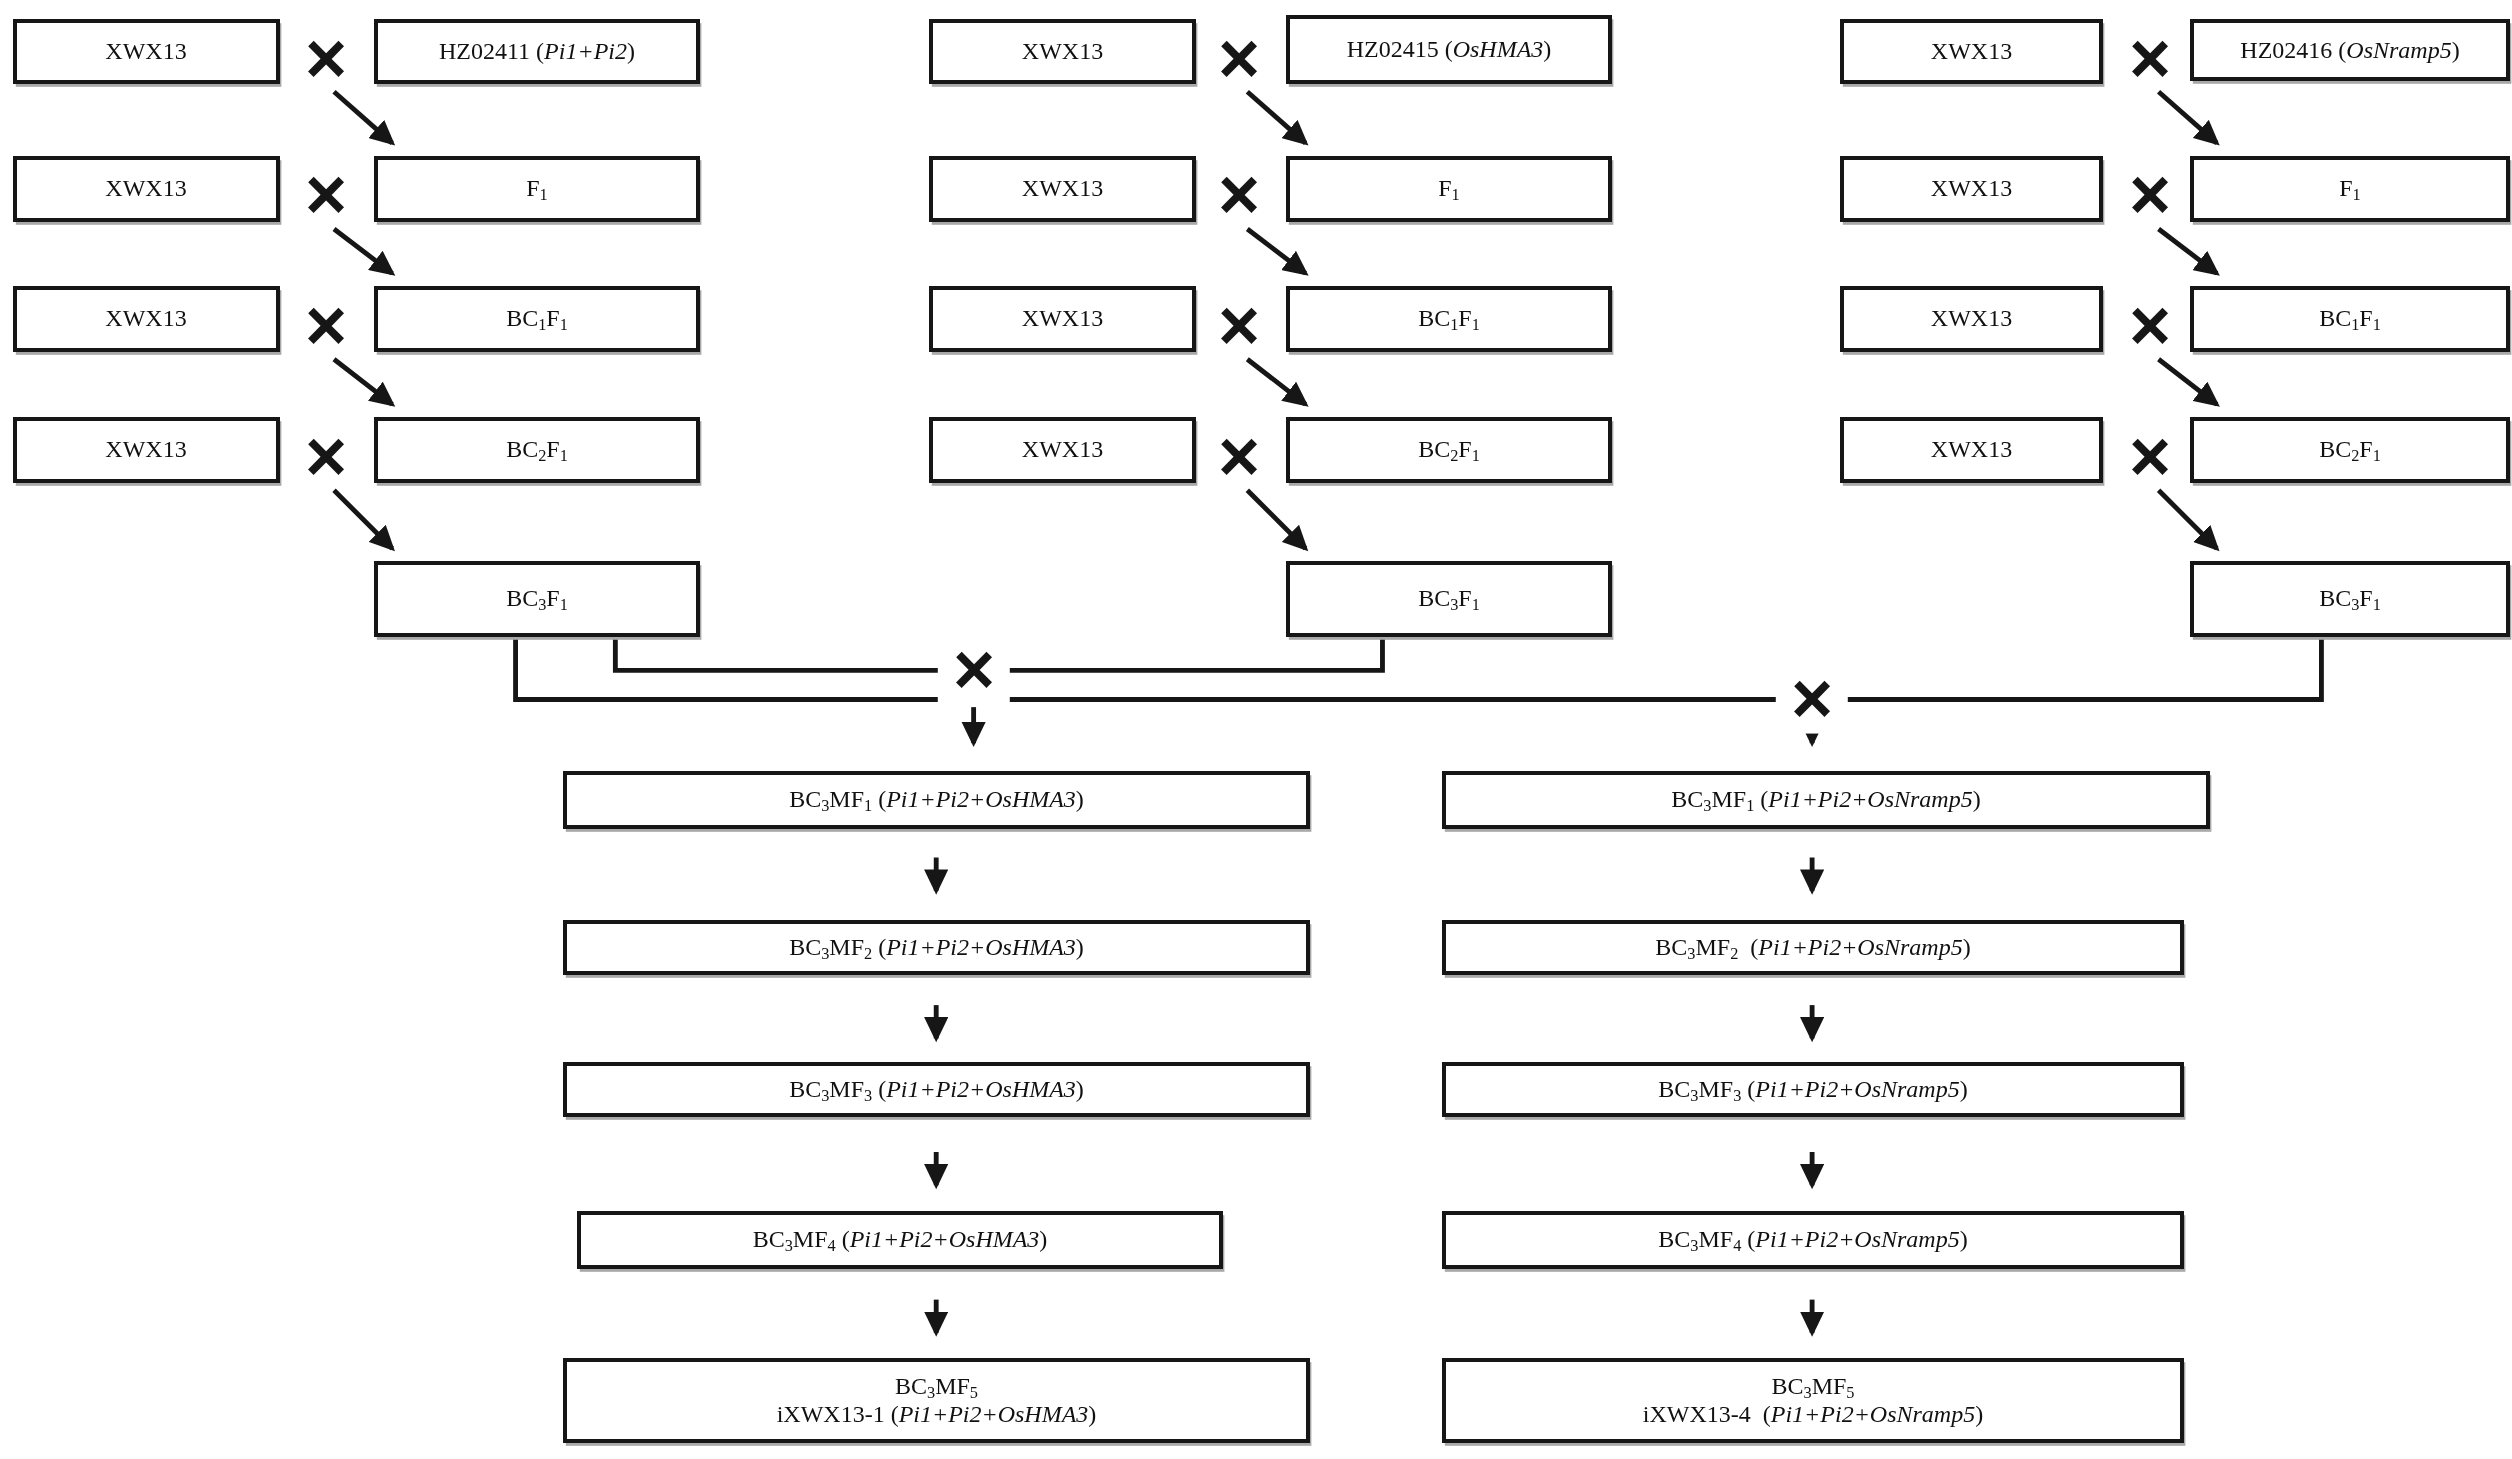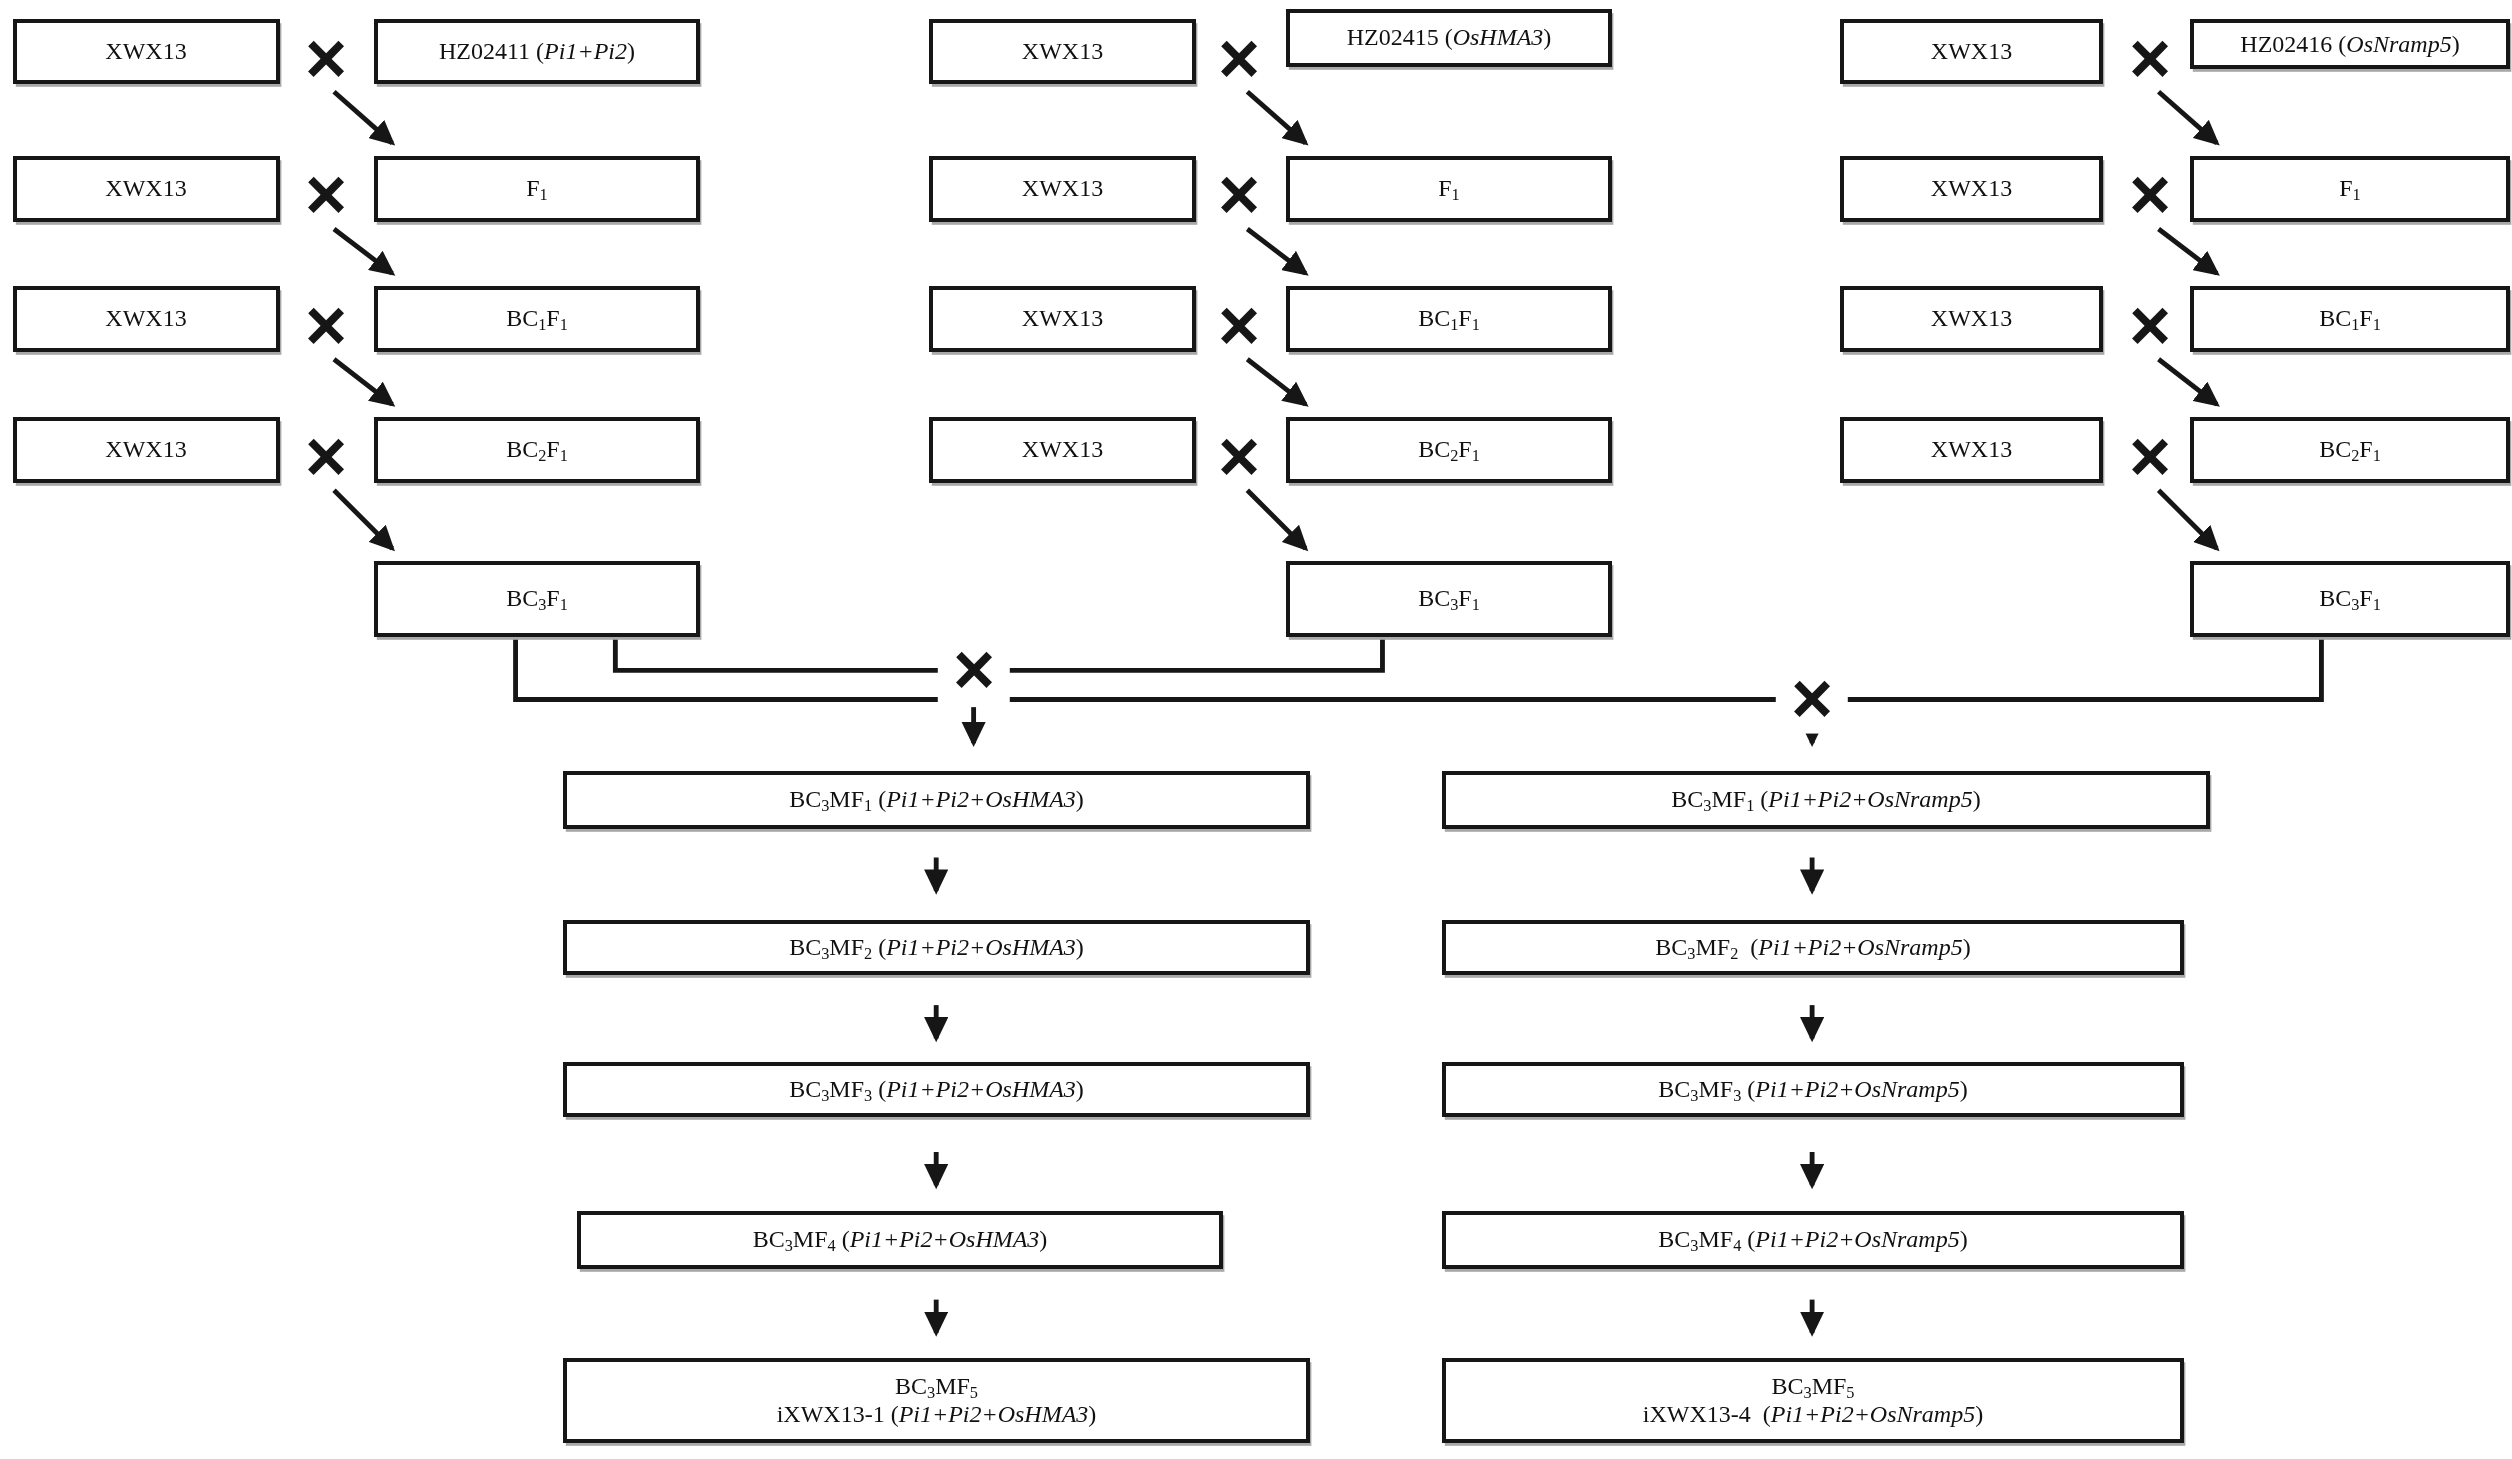--- a/index.html
+++ b/index.html
@@ -95,35 +95,35 @@
 <div class="box" style="left:374px;top:286px;width:326px;height:66px"><span class="line"><span>BC</span><sub>1</sub><span>F</span><sub>1</sub></span></div>
 <div class="box" style="left:12.5px;top:417px;width:267px;height:66px"><span class="line">XWX13</span></div>
 <div class="box" style="left:374px;top:417px;width:326px;height:66px"><span class="line"><span>BC</span><sub>2</sub><span>F</span><sub>1</sub></span></div>
 <div class="box" style="left:374px;top:561px;width:326px;height:76px"><span class="line"><span>BC</span><sub>3</sub><span>F</span><sub>1</sub></span></div>
 <span class="cross" style="left:326px;top:59px">×</span>
 <span class="cross" style="left:326px;top:195px">×</span>
 <span class="cross" style="left:326px;top:326px">×</span>
 <span class="cross" style="left:326px;top:457px">×</span>
 
 <div class="box" style="left:929px;top:19.4px;width:267px;height:65px"><span class="line">XWX13</span></div>
-<div class="box" style="left:1286px;top:9px;width:326px;height:58px"><span class="line"><span>HZ02415 (</span><span class="it">OsHMA3</span><span>)</span></span></div>
+<div class="box" style="left:1286px;top:15px;width:326px;height:69px"><span class="line"><span>HZ02415 (</span><span class="it">OsHMA3</span><span>)</span></span></div>
 <div class="box" style="left:929px;top:156px;width:267px;height:66px"><span class="line">XWX13</span></div>
 <div class="box" style="left:1286px;top:156px;width:326px;height:66px"><span class="line"><span>F</span><sub>1</sub></span></div>
 <div class="box" style="left:929px;top:286px;width:267px;height:66px"><span class="line">XWX13</span></div>
 <div class="box" style="left:1286px;top:286px;width:326px;height:66px"><span class="line"><span>BC</span><sub>1</sub><span>F</span><sub>1</sub></span></div>
 <div class="box" style="left:929px;top:417px;width:267px;height:66px"><span class="line">XWX13</span></div>
 <div class="box" style="left:1286px;top:417px;width:326px;height:66px"><span class="line"><span>BC</span><sub>2</sub><span>F</span><sub>1</sub></span></div>
 <div class="box" style="left:1286px;top:561px;width:326px;height:76px"><span class="line"><span>BC</span><sub>3</sub><span>F</span><sub>1</sub></span></div>
 <span class="cross" style="left:1239px;top:59px">×</span>
 <span class="cross" style="left:1239px;top:195px">×</span>
 <span class="cross" style="left:1239px;top:326px">×</span>
 <span class="cross" style="left:1239px;top:457px">×</span>
 
 <div class="box" style="left:1840px;top:19.4px;width:263px;height:65px"><span class="line">XWX13</span></div>
-<div class="box" style="left:2190px;top:19.4px;width:320px;height:50px"><span class="line"><span>HZ02416 (</span><span class="it">OsNramp5</span><span>)</span></span></div>
+<div class="box" style="left:2190px;top:19.4px;width:320px;height:62px"><span class="line"><span>HZ02416 (</span><span class="it">OsNramp5</span><span>)</span></span></div>
 <div class="box" style="left:1840px;top:156px;width:263px;height:66px"><span class="line">XWX13</span></div>
 <div class="box" style="left:2190px;top:156px;width:320px;height:66px"><span class="line"><span>F</span><sub>1</sub></span></div>
 <div class="box" style="left:1840px;top:286px;width:263px;height:66px"><span class="line">XWX13</span></div>
 <div class="box" style="left:2190px;top:286px;width:320px;height:66px"><span class="line"><span>BC</span><sub>1</sub><span>F</span><sub>1</sub></span></div>
 <div class="box" style="left:1840px;top:417px;width:263px;height:66px"><span class="line">XWX13</span></div>
 <div class="box" style="left:2190px;top:417px;width:320px;height:66px"><span class="line"><span>BC</span><sub>2</sub><span>F</span><sub>1</sub></span></div>
 <div class="box" style="left:2190px;top:561px;width:320px;height:76px"><span class="line"><span>BC</span><sub>3</sub><span>F</span><sub>1</sub></span></div>
 <span class="cross" style="left:2150px;top:59px">×</span>
 <span class="cross" style="left:2150px;top:195px">×</span>
 <span class="cross" style="left:2150px;top:326px">×</span>

